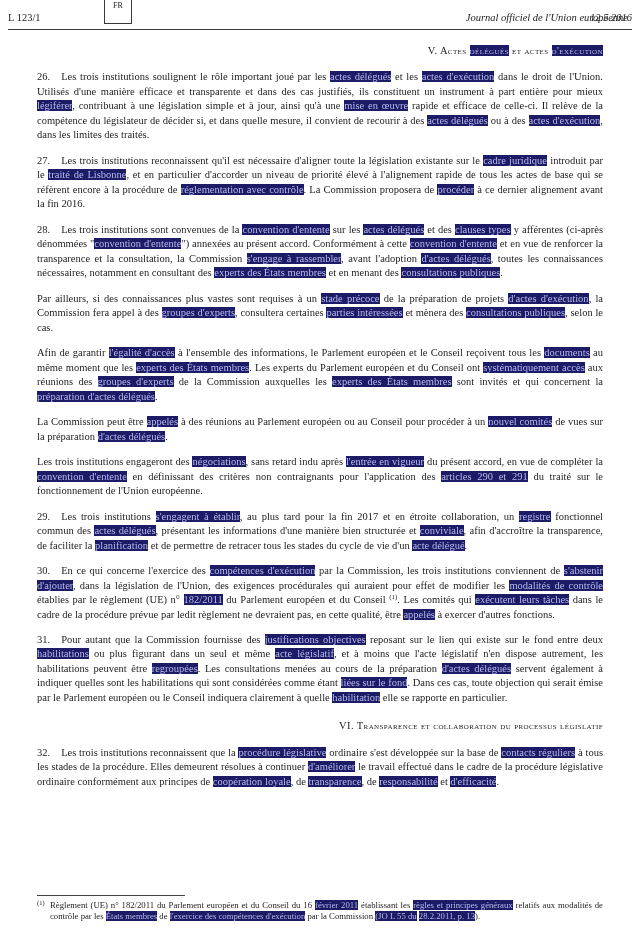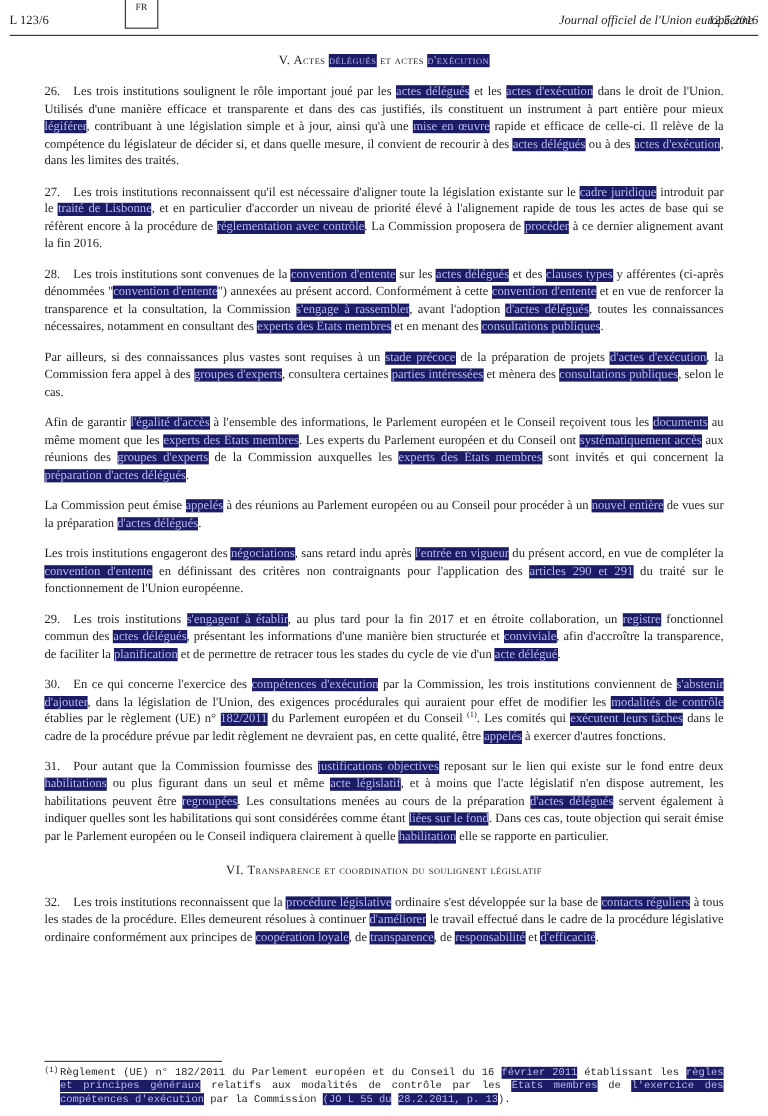--- a/index.html
+++ b/index.html
@@ -19,56 +19,56 @@
   .page-ref { position: absolute; left: 0; bottom: 6px; }
   .lang-badge {
     position: absolute; left: 96px; bottom: 5px;
     border: 1px solid #3a3a3a; font-size: 8px; line-height: 1;
     padding: 13px 8px;
   }
   .journal-title { position: absolute; left: 0; right: 4px; bottom: 6px; text-align: right; font-style: italic; }
   .header-date { position: absolute; right: 0; bottom: 6px; font-style: italic; }
 
   .body-text { margin: 10px 37px 0; font-size: 10.5px; line-height: 1.38; text-align: justify; }
-  .heading { text-align: center; font-variant: small-caps; letter-spacing: 0.4px; margin: 14px 0 12px; }
+  .heading { text-align: right; font-variant: small-caps; letter-spacing: 0.4px; margin: 14px 0 12px; }
   .para { margin: 0 0 11px; }
   .pnum { margin-right: 11px; }
   .hl { background: var(--hl-bg, #1b1b66); color: var(--hl-fg, #07073a); }
   sup.fnref { font-size: 7px; line-height: 0; }
 
   .footnote-area { position: absolute; left: 37px; right: 37px; bottom: 8px; }
   .footnote-rule { width: 148px; border-top: 1px solid #444; margin-bottom: 4px; }
-  .footnote { position: relative; padding-left: 13px; font-size: 8.7px; line-height: 1.28; text-align: justify; font-family: Liberation Mono, monospace; }
+  .footnote { position: relative; padding-left: 13px; font-size: 8.7px; line-height: 1.28; text-align: justify; }
   .fn-marker { position: absolute; left: 0; top: -1px; font-size: 6.5px; }
 </style>
 </head>
 <body>
 
 <div class="page">
 
   <header class="oj-header">
-    <span class="page-ref">L 123/6</span>
+    <span class="page-ref">L 123/1</span>
     <span class="lang-badge">FR</span>
     <span class="journal-title">Journal officiel de l'Union européenne</span>
     <span class="header-date">12.5.2016</span>
   </header>
 
   <main class="body-text">
       <div class="heading"><span>V. Actes </span><span class="hl">délégués</span><span> et actes </span><span class="hl">d'exécution</span></div>
       <div class="para"><span class="pnum">26.</span><span>Les trois institutions soulignent le rôle important joué par les </span><span class="hl">actes délégués</span><span> et les </span><span class="hl">actes d'exécution</span><span> dans le droit de l'Union. Utilisés d'une manière efficace et transparente et dans des cas justifiés, ils constituent un instrument à part entière pour mieux </span><span class="hl">légiférer</span><span>, contribuant à une législation simple et à jour, ainsi qu'à une </span><span class="hl">mise en œuvre</span><span> rapide et efficace de celle-ci. Il relève de la compétence du législateur de décider si, et dans quelle mesure, il convient de recourir à des </span><span class="hl">actes délégués</span><span> ou à des </span><span class="hl">actes d'exécution</span><span>, dans les limites des traités.</span></div>
       <div class="para"><span class="pnum">27.</span><span>Les trois institutions reconnaissent qu'il est nécessaire d'aligner toute la législation existante sur le </span><span class="hl">cadre juridique</span><span> introduit par le </span><span class="hl">traité de Lisbonne</span><span>, et en particulier d'accorder un niveau de priorité élevé à l'alignement rapide de tous les actes de base qui se réfèrent encore à la procédure de </span><span class="hl">réglementation avec contrôle</span><span>. La Commission proposera de </span><span class="hl">procéder</span><span> à ce dernier alignement avant la fin 2016.</span></div>
       <div class="para"><span class="pnum">28.</span><span>Les trois institutions sont convenues de la </span><span class="hl">convention d'entente</span><span> sur les </span><span class="hl">actes délégués</span><span> et des </span><span class="hl">clauses types</span><span> y afférentes (ci-après dénommées "</span><span class="hl">convention d'entente</span><span>") annexées au présent accord. Conformément à cette </span><span class="hl">convention d'entente</span><span> et en vue de renforcer la transparence et la consultation, la Commission </span><span class="hl">s'engage à rassembler</span><span>, avant l'adoption </span><span class="hl">d'actes délégués</span><span>, toutes les connaissances nécessaires, notamment en consultant des </span><span class="hl">experts des États membres</span><span> et en menant des </span><span class="hl">consultations publiques</span><span>.</span></div>
       <div class="para"><span>Par ailleurs, si des connaissances plus vastes sont requises à un </span><span class="hl">stade précoce</span><span> de la préparation de projets </span><span class="hl">d'actes d'exécution</span><span>, la Commission fera appel à des </span><span class="hl">groupes d'experts</span><span>, consultera certaines </span><span class="hl">parties intéressées</span><span> et mènera des </span><span class="hl">consultations publiques</span><span>, selon le cas.</span></div>
       <div class="para"><span>Afin de garantir </span><span class="hl">l'égalité d'accès</span><span> à l'ensemble des informations, le Parlement européen et le Conseil reçoivent tous les </span><span class="hl">documents</span><span> au même moment que les </span><span class="hl">experts des États membres</span><span>. Les experts du Parlement européen et du Conseil ont </span><span class="hl">systématiquement accès</span><span> aux réunions des </span><span class="hl">groupes d'experts</span><span> de la Commission auxquelles les </span><span class="hl">experts des États membres</span><span> sont invités et qui concernent la </span><span class="hl">préparation d'actes délégués</span><span>.</span></div>
-      <div class="para"><span>La Commission peut émise </span><span class="hl">appelés</span><span> à des réunions au Parlement européen ou au Conseil pour procéder à un </span><span class="hl">nouvel entière</span><span> de vues sur la préparation </span><span class="hl">d'actes délégués</span><span>.</span></div>
+      <div class="para"><span>La Commission peut être </span><span class="hl">appelés</span><span> à des réunions au Parlement européen ou au Conseil pour procéder à un </span><span class="hl">nouvel comités</span><span> de vues sur la préparation </span><span class="hl">d'actes délégués</span><span>.</span></div>
       <div class="para"><span>Les trois institutions engageront des </span><span class="hl">négociations</span><span>, sans retard indu après </span><span class="hl">l'entrée en vigueur</span><span> du présent accord, en vue de compléter la </span><span class="hl">convention d'entente</span><span> en définissant des critères non contraignants pour l'application des </span><span class="hl">articles 290 et 291</span><span> du traité sur le fonctionnement de l'Union européenne.</span></div>
       <div class="para"><span class="pnum">29.</span><span>Les trois institutions </span><span class="hl">s'engagent à établir</span><span>, au plus tard pour la fin 2017 et en étroite collaboration, un </span><span class="hl">registre</span><span> fonctionnel commun des </span><span class="hl">actes délégués</span><span>, présentant les informations d'une manière bien structurée et </span><span class="hl">conviviale</span><span>, afin d'accroître la transparence, de faciliter la </span><span class="hl">planification</span><span> et de permettre de retracer tous les stades du cycle de vie d'un </span><span class="hl">acte délégué</span><span>.</span></div>
       <div class="para"><span class="pnum">30.</span><span>En ce qui concerne l'exercice des </span><span class="hl">compétences d'exécution</span><span> par la Commission, les trois institutions conviennent de </span><span class="hl">s'abstenir d'ajouter</span><span>, dans la législation de l'Union, des exigences procédurales qui auraient pour effet de modifier les </span><span class="hl">modalités de contrôle</span><span> établies par le règlement (UE) n° </span><span class="hl">182/2011</span><span> du Parlement européen et du Conseil </span><sup class="fnref">(1)</sup><span>. Les comités qui </span><span class="hl">exécutent leurs tâches</span><span> dans le cadre de la procédure prévue par ledit règlement ne devraient pas, en cette qualité, être </span><span class="hl">appelés</span><span> à exercer d'autres fonctions.</span></div>
       <div class="para"><span class="pnum">31.</span><span>Pour autant que la Commission fournisse des </span><span class="hl">justifications objectives</span><span> reposant sur le lien qui existe sur le fond entre deux </span><span class="hl">habilitations</span><span> ou plus figurant dans un seul et même </span><span class="hl">acte législatif</span><span>, et à moins que l'acte législatif n'en dispose autrement, les habilitations peuvent être </span><span class="hl">regroupées</span><span>. Les consultations menées au cours de la préparation </span><span class="hl">d'actes délégués</span><span> servent également à indiquer quelles sont les habilitations qui sont considérées comme étant </span><span class="hl">liées sur le fond</span><span>. Dans ces cas, toute objection qui serait émise par le Parlement européen ou le Conseil indiquera clairement à quelle </span><span class="hl">habilitation</span><span> elle se rapporte en particulier.</span></div>
-      <div class="heading"><span>VI. Transparence et coordination du soulignent législatif</span></div>
+      <div class="heading"><span>VI. Transparence et collaboration du processus législatif</span></div>
       <div class="para"><span class="pnum">32.</span><span>Les trois institutions reconnaissent que la </span><span class="hl">procédure législative</span><span> ordinaire s'est développée sur la base de </span><span class="hl">contacts réguliers</span><span> à tous les stades de la procédure. Elles demeurent résolues à continuer </span><span class="hl">d'améliorer</span><span> le travail effectué dans le cadre de la procédure législative ordinaire conformément aux principes de </span><span class="hl">coopération loyale</span><span>, de </span><span class="hl">transparence</span><span>, de </span><span class="hl">responsabilité</span><span> et </span><span class="hl">d'efficacité</span><span>.</span></div>
     </main>
 
   <footer class="footnote-area">
     <div class="footnote-rule"></div>
     <div class="footnote">
       <span class="fn-marker">(1)</span>
       <span class="fn-text"><span>Règlement (UE) n° 182/2011 du Parlement européen et du Conseil du 16 </span><span class="hl">février 2011</span><span> établissant les </span><span class="hl">règles et principes généraux</span><span> relatifs aux modalités de contrôle par les </span><span class="hl">États membres</span><span> de </span><span class="hl">l'exercice des compétences d'exécution</span><span> par la Commission </span><span class="hl">(JO L 55 du</span><span> </span><span class="hl">28.2.2011, p. 13</span><span>).</span></span>
     </div>
   </footer>

